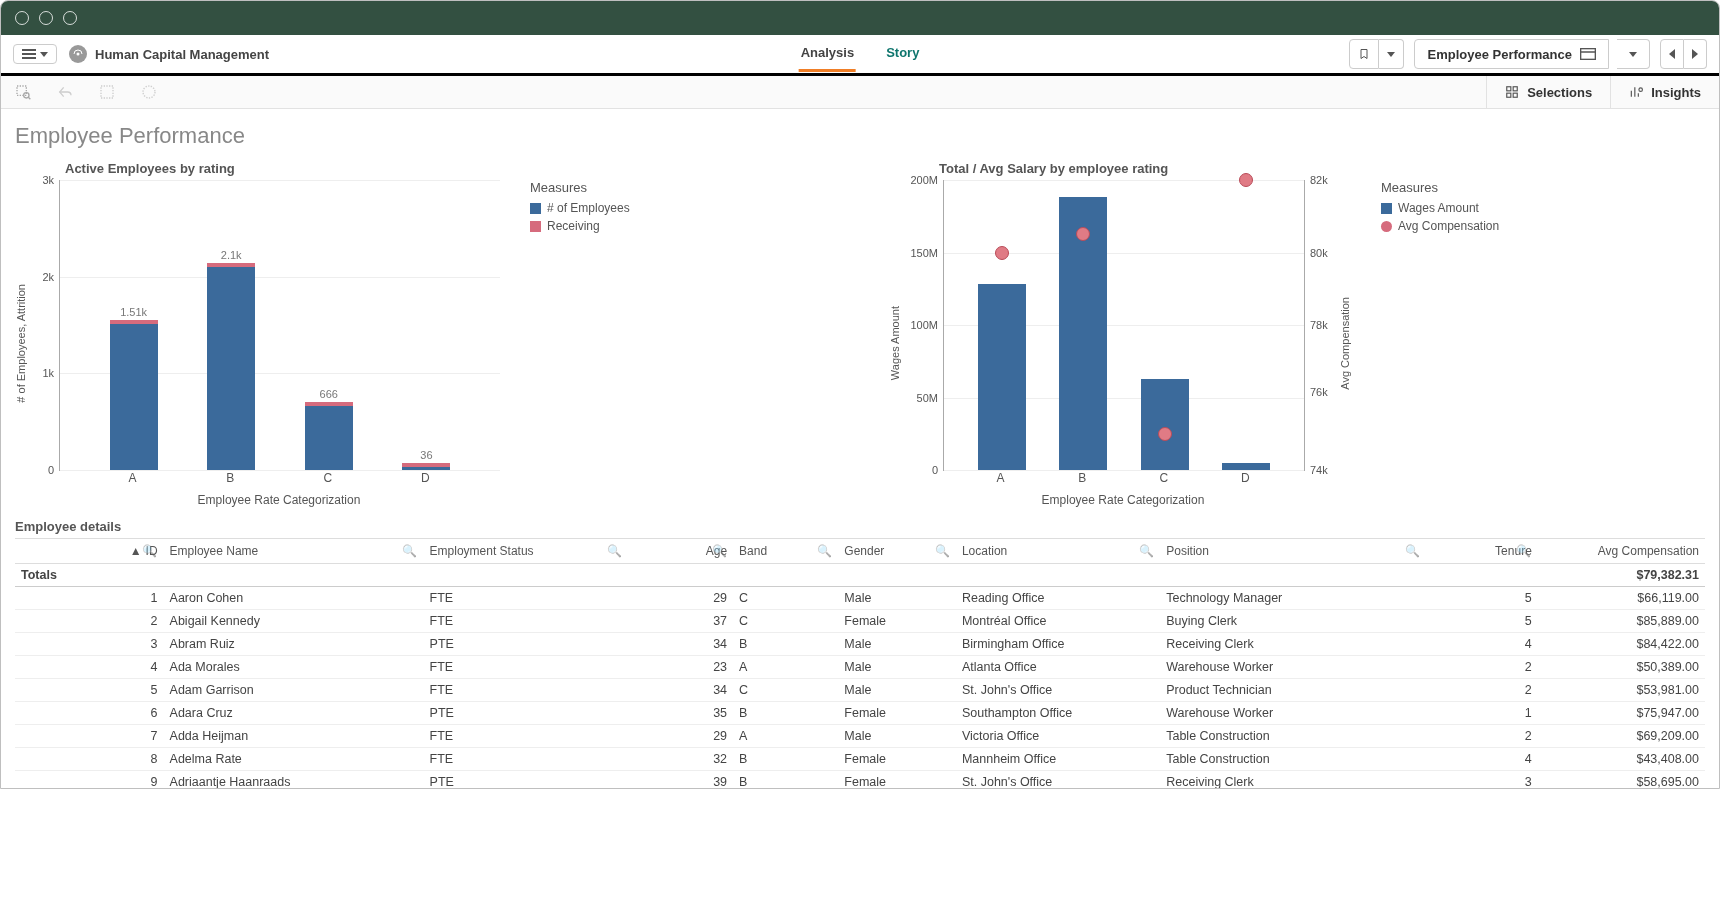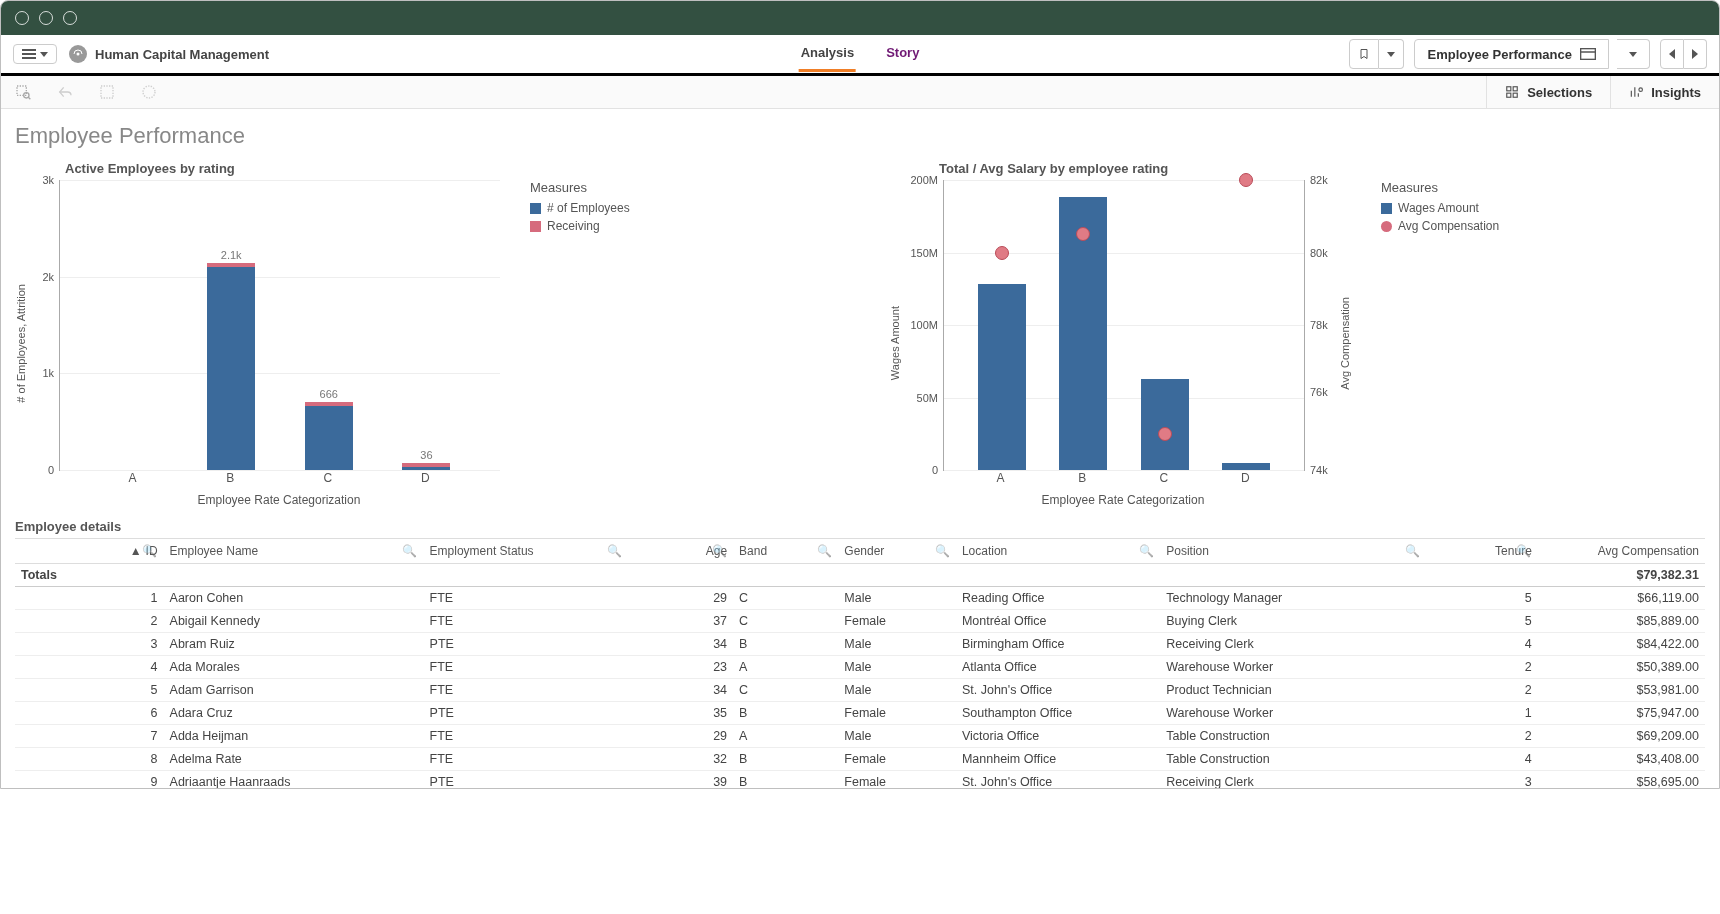--- a/index.html
+++ b/index.html
@@ -11,21 +11,21 @@
 .hamburger{display:inline-block;width:14px;height:10px;position:relative;}
 .hamburger span{position:absolute;left:0;right:0;height:2px;background:#555;}
 .hamburger span:nth-child(1){top:0;} .hamburger span:nth-child(2){top:4px;} .hamburger span:nth-child(3){top:8px;}
 .caret-down{width:0;height:0;border-left:4px solid transparent;border-right:4px solid transparent;border-top:5px solid #555;display:inline-block;}
 .caret-left{width:0;height:0;border-top:5px solid transparent;border-bottom:5px solid transparent;border-right:6px solid #555;display:inline-block;}
 .caret-right{width:0;height:0;border-top:5px solid transparent;border-bottom:5px solid transparent;border-left:6px solid #555;display:inline-block;}
 .app-icon{width:18px;height:18px;border-radius:50%;background:#999;margin-left:12px;display:flex;align-items:center;justify-content:center;}
 .app-icon svg{width:12px;height:12px;}
 .app-title{margin-left:8px;font-weight:600;color:#444;}
 .header-center{position:absolute;left:50%;transform:translateX(-50%);display:flex;gap:28px;}
-.htab{font-weight:600;color:#701a75;padding:9px 2px;cursor:pointer;}
+.htab{font-weight:600;color:#0f766e;padding:9px 2px;cursor:pointer;}
 .htab.active{color:#444;border-bottom:3px solid #f07e26;}
 .header-right{margin-left:auto;display:flex;align-items:center;gap:10px;margin-right:12px;}
 .btn-group{display:flex;}
 .sq-btn{border:1px solid #ccc;background:#fff;height:28px;display:flex;align-items:center;justify-content:center;padding:0 8px;cursor:pointer;}
 .sq-btn:first-child{border-radius:4px 0 0 4px;}
 .sq-btn:last-child{border-radius:0 4px 4px 0;}
 .sq-btn + .sq-btn{border-left:none;}
 .sheet-select{display:flex;align-items:center;gap:8px;}
 .sheet-select .sq-btn{padding:0 12px;}
 .sheet-name{font-weight:600;}
@@ -197,20 +197,24 @@
         <div class="plot-wrap">
           <div class="plot-area" id="plot1" style="width:440px;height:290px;margin-left:28px;">
           <div class="hgrid" style="top: 290px;"></div>
               <div class="ytick" style="bottom: 0px;">0</div>
               <div class="hgrid" style="top: 193.333px;"></div>
               <div class="ytick" style="bottom: 96.6667px;">1k</div>
               <div class="hgrid" style="top: 96.6667px;"></div>
               <div class="ytick" style="bottom: 193.333px;">2k</div>
               <div class="hgrid" style="top: 0px;"></div>
               <div class="ytick" style="bottom: 290px;">3k</div>
+              <div class="bar" style="left: 49.6px; width: 48px; height: 145.967px;">
+                <div class="bar-cap"></div>
+                <div class="bar-label">1.51k</div>
+              </div>
               <div class="bar" style="left: 147.2px; width: 48px; height: 203px;">
                 <div class="bar-cap"></div>
                 <div class="bar-label">2.1k</div>
               </div>
               <div class="bar" style="left: 244.8px; width: 48px; height: 64.38px;">
                 <div class="bar-cap"></div>
                 <div class="bar-label">666</div>
               </div>
               <div class="bar" style="left: 342.4px; width: 48px; height: 3.48px;">
                 <div class="bar-cap"></div>

